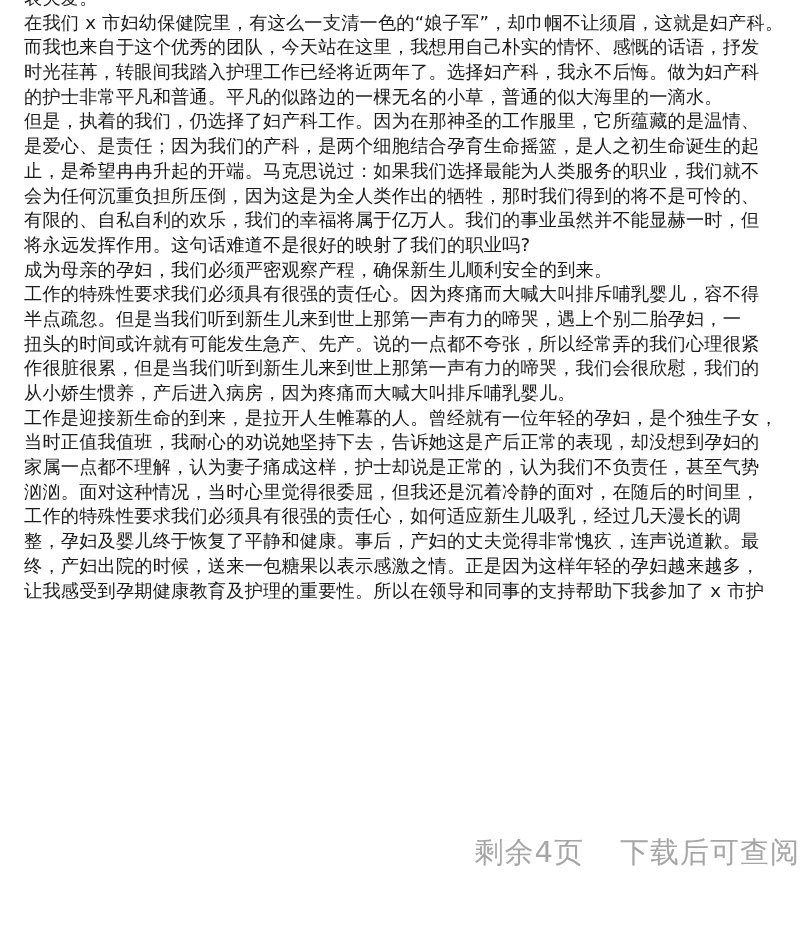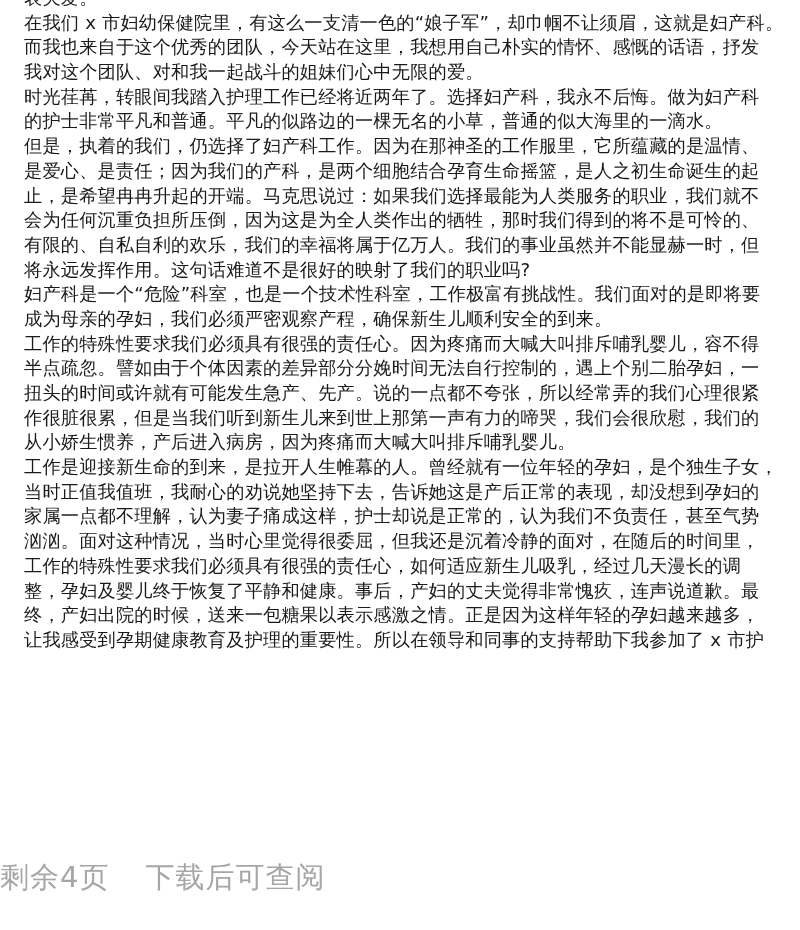--- a/index.html
+++ b/index.html
@@ -27,52 +27,49 @@
     .line {
       display: block;
       white-space: nowrap;
       height: 24.7px;
     }
     .footer {
       position: absolute;
       left: 0;
       top: 832px;
       width: 800px;
-      text-align: left;
+      text-align: right;
       color: #a6a6a6;
       font-size: 29px;
       line-height: 40px;
       letter-spacing: 1px;
-      margin-top: 25px;
     }
     .footer .gap {
       display: inline-block;
       width: 36px;
     }
   </style>
 </head>
 <body>
 
 <div class="doc">
   <span class="line">表关爱。</span>
   <span class="line">在我们 x 市妇幼保健院里，有这么一支清一色的“娘子军”，却巾帼不让须眉，这就是妇产科。</span>
   <span class="line">而我也来自于这个优秀的团队，今天站在这里，我想用自己朴实的情怀、感慨的话语，抒发</span>
-  <span class="line">我对这个团队、对和我一起战斗的姐妹们心中无限的爱。</span>
   <span class="line">时光荏苒，转眼间我踏入护理工作已经将近两年了。选择妇产科，我永不后悔。做为妇产科</span>
   <span class="line">的护士非常平凡和普通。平凡的似路边的一棵无名的小草，普通的似大海里的一滴水。</span>
   <span class="line">但是，执着的我们，仍选择了妇产科工作。因为在那神圣的工作服里，它所蕴藏的是温情、</span>
   <span class="line">是爱心、是责任；因为我们的产科，是两个细胞结合孕育生命摇篮，是人之初生命诞生的起</span>
   <span class="line">止，是希望冉冉升起的开端。马克思说过：如果我们选择最能为人类服务的职业，我们就不</span>
   <span class="line">会为任何沉重负担所压倒，因为这是为全人类作出的牺牲，那时我们得到的将不是可怜的、</span>
   <span class="line">有限的、自私自利的欢乐，我们的幸福将属于亿万人。我们的事业虽然并不能显赫一时，但</span>
   <span class="line">将永远发挥作用。这句话难道不是很好的映射了我们的职业吗?</span>
-  <span class="line">妇产科是一个“危险”科室，也是一个技术性科室，工作极富有挑战性。我们面对的是即将要</span>
   <span class="line">成为母亲的孕妇，我们必须严密观察产程，确保新生儿顺利安全的到来。</span>
   <span class="line">工作的特殊性要求我们必须具有很强的责任心。因为疼痛而大喊大叫排斥哺乳婴儿，容不得</span>
-  <span class="line">半点疏忽。譬如由于个体因素的差异部分分娩时间无法自行控制的，遇上个别二胎孕妇，一</span>
+  <span class="line">半点疏忽。但是当我们听到新生儿来到世上那第一声有力的啼哭，遇上个别二胎孕妇，一</span>
   <span class="line">扭头的时间或许就有可能发生急产、先产。说的一点都不夸张，所以经常弄的我们心理很紧</span>
   <span class="line">作很脏很累，但是当我们听到新生儿来到世上那第一声有力的啼哭，我们会很欣慰，我们的</span>
   <span class="line">从小娇生惯养，产后进入病房，因为疼痛而大喊大叫排斥哺乳婴儿。</span>
   <span class="line">工作是迎接新生命的到来，是拉开人生帷幕的人。曾经就有一位年轻的孕妇，是个独生子女，</span>
   <span class="line">当时正值我值班，我耐心的劝说她坚持下去，告诉她这是产后正常的表现，却没想到孕妇的</span>
   <span class="line">家属一点都不理解，认为妻子痛成这样，护士却说是正常的，认为我们不负责任，甚至气势</span>
   <span class="line">汹汹。面对这种情况，当时心里觉得很委屈，但我还是沉着冷静的面对，在随后的时间里，</span>
   <span class="line">工作的特殊性要求我们必须具有很强的责任心，如何适应新生儿吸乳，经过几天漫长的调</span>
   <span class="line">整，孕妇及婴儿终于恢复了平静和健康。事后，产妇的丈夫觉得非常愧疚，连声说道歉。最</span>
   <span class="line">终，产妇出院的时候，送来一包糖果以表示感激之情。正是因为这样年轻的孕妇越来越多，</span>

